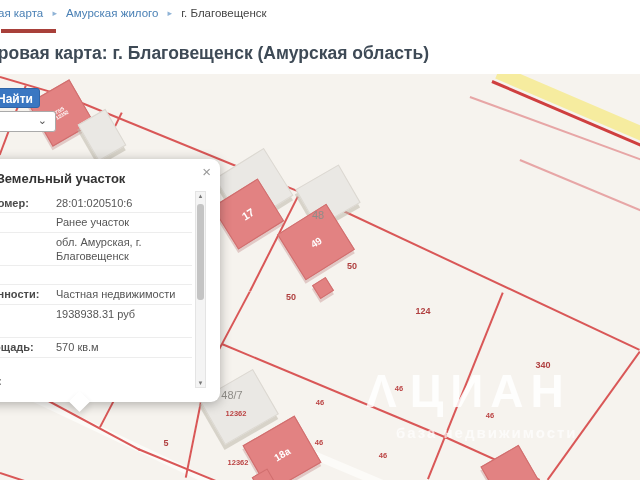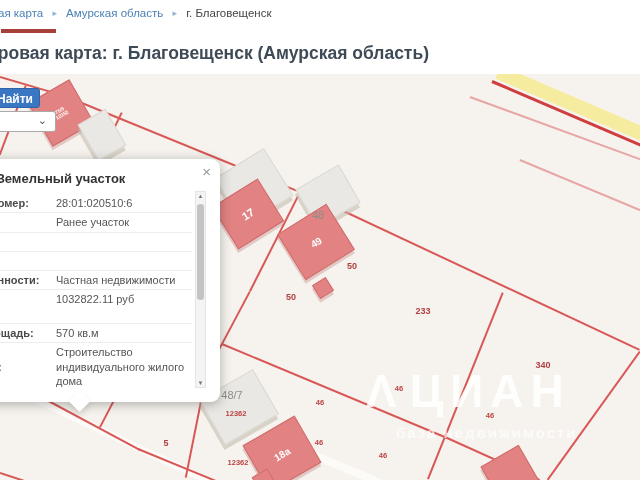--- a/index.html
+++ b/index.html
@@ -101,21 +101,21 @@
       <div class="bld gray" style="left: 208px; top: 307px; width: 60px; height: 50px; transform: rotate(-30deg);"></div>
       <div class="bld pink" style="left: 252px; top: 353px; width: 58px; height: 52px; transform: rotate(-30deg);">
         <div class="bld-label" style="font-size: 10px;">18а</div>
       </div>
       <div class="bld pink" style="left: 254px; top: 398px; width: 16px; height: 12px; transform: rotate(-30deg);"></div>
       <div class="bld pink" style="left: 488px; top: 379px; width: 42px; height: 40px; transform: rotate(-30deg);"></div>
     </div>
   <div id="labels-layer">
       <div class="mlabel num" style="left: 352px; top: 192px;">50</div>
       <div class="mlabel num" style="left: 291px; top: 223px;">50</div>
-      <div class="mlabel num" style="left: 423px; top: 237px;">233</div>
+      <div class="mlabel num" style="left: 423px; top: 237px;">124</div>
       <div class="mlabel num" style="left: 543px; top: 291px;">340</div>
       <div class="mlabel num" style="left: 172px; top: 319px;">5</div>
       <div class="mlabel num" style="left: 166px; top: 369px;">5</div>
       <div class="mlabel num-sm" style="left: 399px; top: 314px;">46</div>
       <div class="mlabel num-sm" style="left: 320px; top: 328px;">46</div>
       <div class="mlabel num-sm" style="left: 319px; top: 368px;">46</div>
       <div class="mlabel num-sm" style="left: 383px; top: 381px;">46</div>
       <div class="mlabel num-sm" style="left: 490px; top: 341px;">46</div>
       <div class="mlabel num-sm" style="left: 236px; top: 339px;">12362</div>
       <div class="mlabel num-sm" style="left: 238px; top: 388px;">12362</div>
@@ -128,21 +128,21 @@
       <span class="house">Λ</span><span>ЦИАН</span>
     </div>
     <div class="tagline">база недвижимости</div>
   </div>
 </div>
 
 <div id="header">
   <div id="breadcrumb">
     <span class="crumb-link">Кадастровая карта</span>
     <span class="crumb-sep">▸</span>
-    <span class="crumb-link">Амурская область</span>
+    <span class="crumb-link">Амурская жилого</span>
     <span class="crumb-sep">▸</span>
     <span class="crumb-current">г. Благовещенск</span>
   </div>
   <div id="header-artifact"></div>
   <h1 id="page-title">Кадастровая карта: г. Благовещенск (Амурская область)</h1>
 </div>
 
 <div id="find-button">Найти</div>
 <div id="region-select">
   <span class="chev">⌄</span>
@@ -155,39 +155,39 @@
       <div class="prow">
         <div class="plabel">Кадастровый номер:</div>
         <div class="pvalue">28:01:020510:6</div>
       </div>
       <div class="prow">
         <div class="plabel">Статус:</div>
         <div class="pvalue">Ранее участок</div>
       </div>
       <div class="prow">
         <div class="plabel">Адрес:</div>
+        <div class="pvalue">обл. Амурская, г. Благовещенск</div>
       </div>
       <div class="prow">
         <div class="plabel">Категория:</div>
       </div>
       <div class="prow">
         <div class="plabel">Форма собственности:</div>
         <div class="pvalue">Частная недвижимости</div>
       </div>
       <div class="prow">
         <div class="plabel">Кадастровая стоимость:</div>
-        <div class="pvalue">1032822.11 руб</div>
+        <div class="pvalue">1938938.31 руб</div>
       </div>
       <div class="prow">
         <div class="plabel">Уточненная площадь:</div>
         <div class="pvalue">570 кв.м</div>
       </div>
       <div class="prow">
         <div class="plabel">Разрешенное использование:</div>
-        <div class="pvalue">Строительство индивидуального жилого дома</div>
       </div>
     </div>
   <div id="popup-scrollbar">
     <div class="arrow up">▲</div>
     <div id="popup-scroll-thumb"></div>
     <div class="arrow down">▼</div>
   </div>
 </div>
 
 </body></html>

